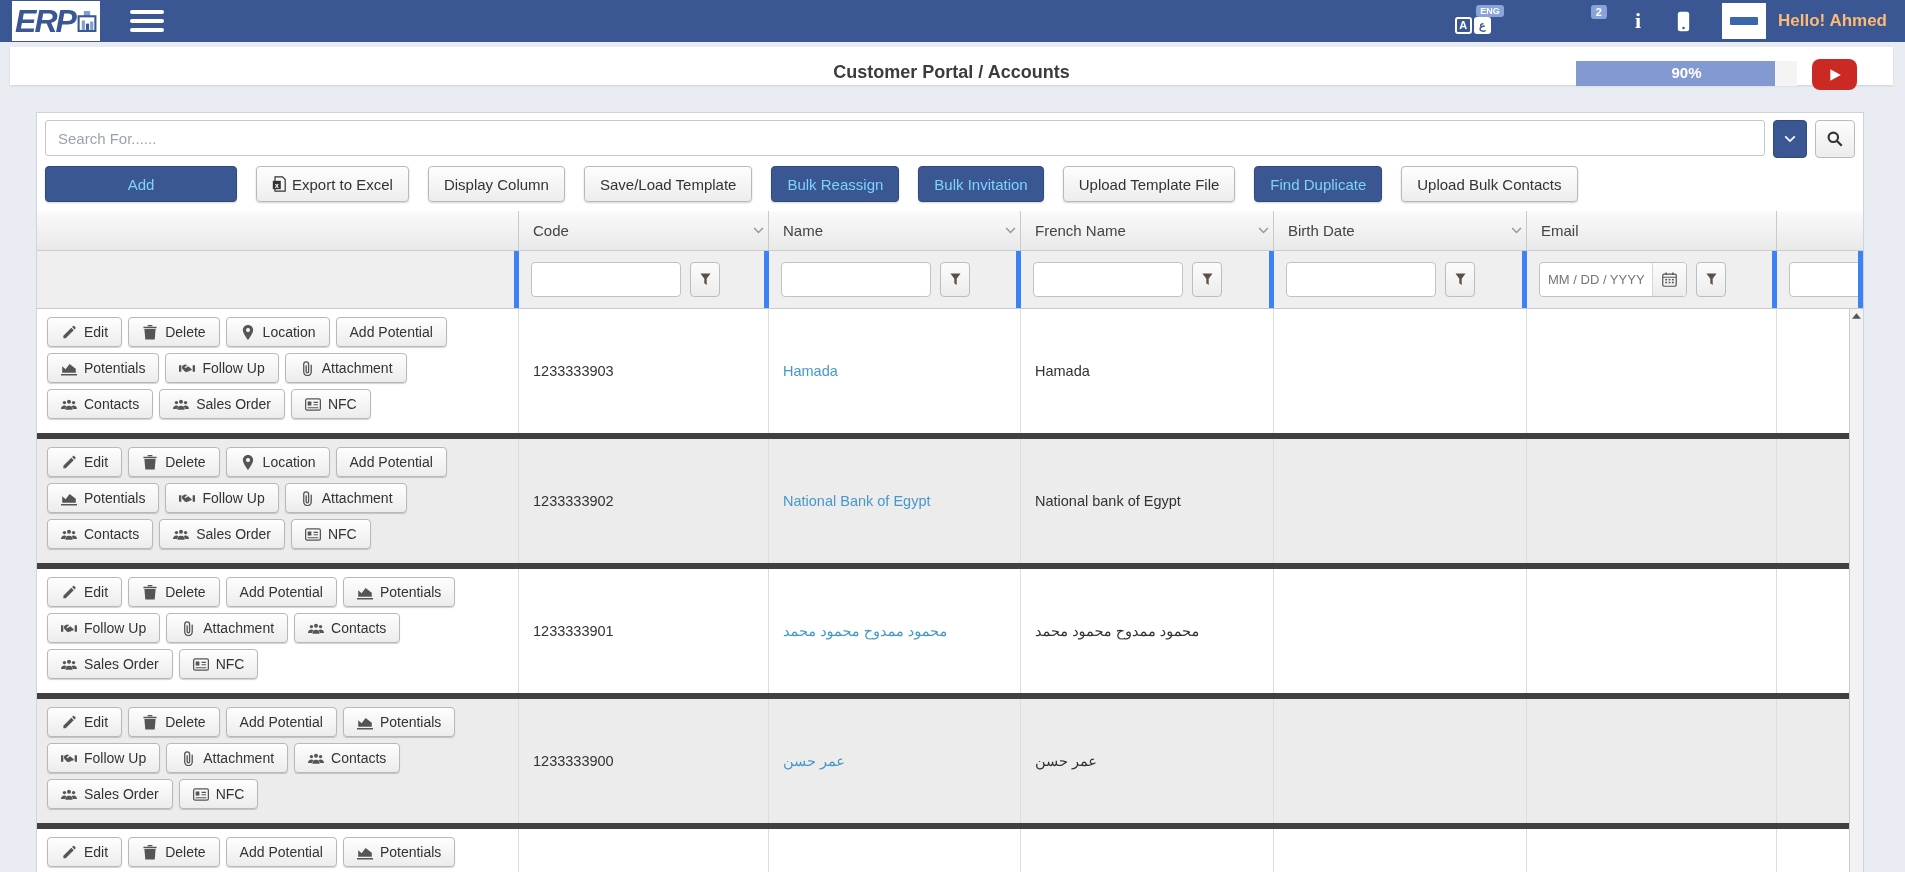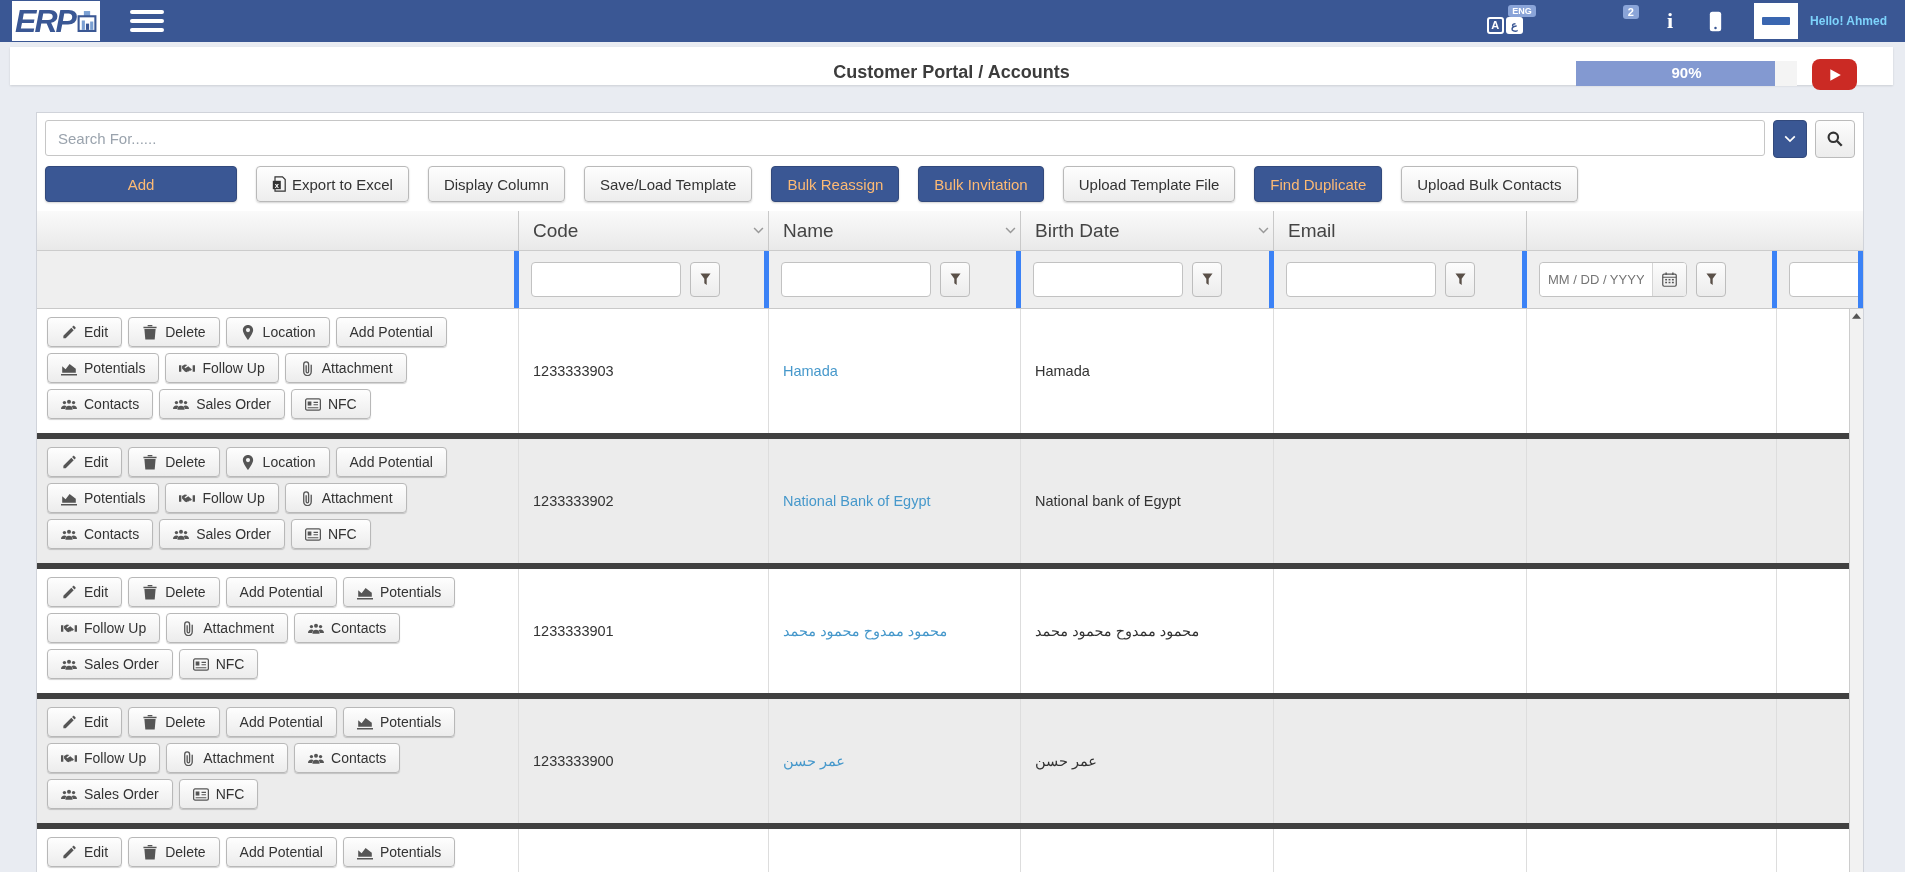--- a/index.html
+++ b/index.html
@@ -25,21 +25,21 @@
     font-size:9px; font-weight:bold; padding:1px 4px; border-radius:3px; }
   .notif-badge { background:#8aa4d8; color:#fff; font-size:11px; font-weight:bold;
     padding:1px 5px; border-radius:3px; align-self:flex-start; margin:2px 28px 0 0; cursor:pointer; }
   .info-i { color:#fff; font-size:22px; font-weight:bold; font-family:"Liberation Serif", serif;
     margin-right:36px; cursor:pointer; line-height:1; }
   .phone { margin-right:32px; cursor:pointer; } .phone svg { width:13px; height:21px; display:block; }
   .avatar { width:44px; height:36px; background:#fff; display:flex; align-items:center;
     justify-content:center; margin-right:12px; cursor:pointer; }
   .avatar-logo { width:28px; height:8px; background:#3a66b0; border-radius:1px;
     color:#fff; font-size:4px; text-align:center; line-height:8px; overflow:hidden; }
-  .greeting { color:#7dd3fc; font-size:12px; font-weight:bold; margin-right:8px; }
+  .greeting { color:#fdba74; font-size:17px; font-weight:bold; margin-right:8px; }
 
   
   .titlebar { position:absolute; left:10px; right:12px; top:47px; height:38px; background:#fff;
     box-shadow:0 1px 2px rgba(0,0,0,.12); }
   .page-title { position:absolute; left:0; right:0; top:15px; text-align:center;
     font-size:18px; font-weight:bold; color:#3c3c3c; }
   .progress { position:absolute; right:96px; top:14px; width:221px; height:25px; background:#f4f4f4; }
   .progress-fill { height:100%; background:#8399d1; }
   .progress-label { position:absolute; left:0; right:0; top:3px; text-align:center;
     color:#fff; font-size:15px; font-weight:bold; }
@@ -59,32 +59,32 @@
     color:#fff; display:flex; align-items:center; justify-content:center; cursor:pointer; }
   .dd-btn svg { width:12px; height:8px; }
   .sbtn { width:40px; height:38px; background:linear-gradient(#fdfdfd,#ececec); border:1px solid #bbb;
     border-radius:4px; display:flex; align-items:center; justify-content:center; cursor:pointer; color:#333; }
   .sbtn svg { width:18px; height:18px; }
 
   .toolbar { margin:8px 8px 9px; display:flex; gap:19px; height:36px; }
   .tbtn { height:36px; border-radius:4px; font-size:15px; padding:0 15px; cursor:pointer;
     display:flex; align-items:center; gap:6px; font-family:inherit;
     box-shadow:0 1px 2px rgba(0,0,0,.18); white-space:nowrap; }
-  .tbtn.primary { background:#3a5794; border:1px solid #32497c; color:#fdba74; }
+  .tbtn.primary { background:#3a5794; border:1px solid #32497c; color:#7dd3fc; }
   .tbtn.light { background:linear-gradient(#fefefe,#ededed); border:1px solid #b9b9b9; color:#333; }
   .tbtn:first-child { min-width:192px; justify-content:center; }
   .tbtn .i svg { width:14px; height:16px; display:block; }
 
   .groupbar { background:#efefef; border-top:1px solid #ddd; border-bottom:1px solid #ddd;
     height:38px; display:flex; align-items:center; padding-left:9px; font-size:15px; color:#333; }
 
   .grid { display:grid; grid-template-columns:482px 250px 252px 253px 253px 250px minmax(0,1fr); }
 
   .thead { background:linear-gradient(#fafafa,#e9e9e9); border-bottom:1px solid #ccc; height:40px; }
-  .th { display:flex; align-items:center; padding:0 4px 0 14px; font-size:19px; color:#444;
+  .th { display:flex; align-items:center; padding:0 4px 0 14px; font-size:15px; color:#444;
     border-right:1px solid #c9c9c9; cursor:pointer; overflow:hidden; }
   .th:first-child { cursor:default; }
   .th .chev { margin-left:auto; color:#999; } .th .chev svg { width:11px; height:7px; }
 
   .filter-row { background:#efefef; border-bottom:1px solid #c9c9c9; height:58px; }
   .fc { display:flex; align-items:center; gap:9px; padding:0 12px; border-right:5px solid #3b82f6; overflow:hidden; }
   .fc input { width:150px; height:35px; border:1px solid #c2c2c2; border-radius:4px; padding:0 8px;
     font-size:13px; outline:none; background:#fff; font-family:inherit; }
   .funnel-btn { width:30px; height:35px; background:linear-gradient(#fcfcfc,#ececec);
     border:1px solid #bdbdbd; border-radius:4px; display:flex; align-items:center; justify-content:center;
@@ -238,20 +238,28 @@
     <div class="th">
       <span>Code</span>
       <span class="chev i">
           <svg viewBox="0 0 10 6">
             <path d="M1 .8l4 4 4-4" fill="none" stroke="currentColor" stroke-width="1.4"></path>
           </svg>
         </span>
     </div>
     <div class="th">
       <span>Name</span>
+      <span class="chev i">
+          <svg viewBox="0 0 10 6">
+            <path d="M1 .8l4 4 4-4" fill="none" stroke="currentColor" stroke-width="1.4"></path>
+          </svg>
+        </span>
+    </div>
+    <div class="th">
+      <span>French Name</span>
       <span class="chev i">
           <svg viewBox="0 0 10 6">
             <path d="M1 .8l4 4 4-4" fill="none" stroke="currentColor" stroke-width="1.4"></path>
           </svg>
         </span>
     </div>
     <div class="th">
       <span>Birth Date</span>
       <span class="chev i">
           <svg viewBox="0 0 10 6">

